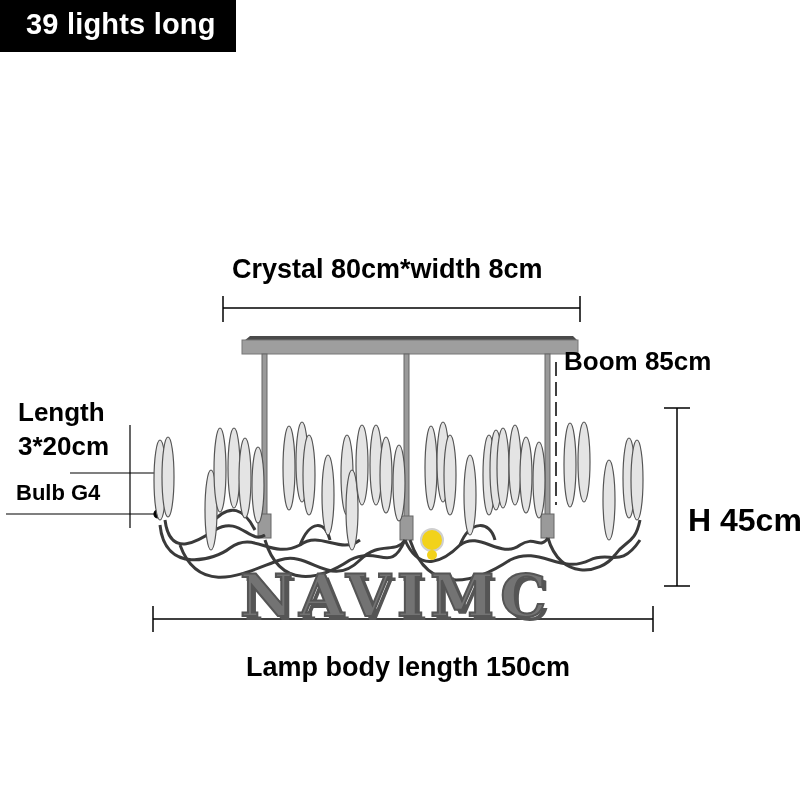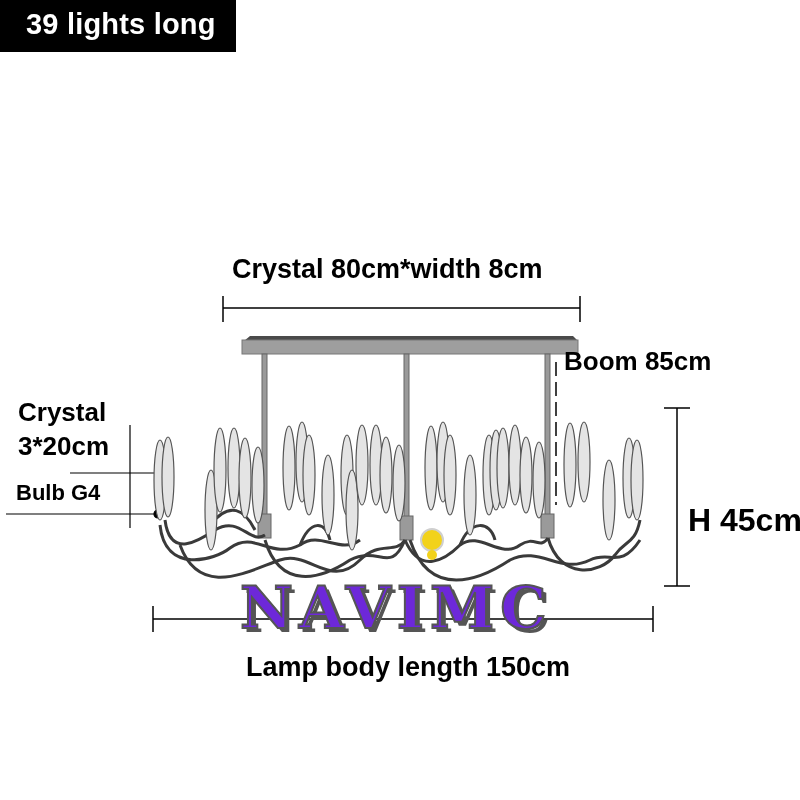--- a/index.html
+++ b/index.html
@@ -8,21 +8,21 @@
   .badge span{position:absolute;left:26px;top:8px;color:#ffffff;font-size:29px;font-weight:bold;letter-spacing:0.2px;}
   .label{position:absolute;color:#000;font-weight:bold;white-space:nowrap;}
   .l-top{left:232px;top:254px;font-size:27px;}
   .l-boom{left:564px;top:346px;font-size:26px;}
   .l-crystal1{left:18px;top:397px;font-size:26px;}
   .l-crystal2{left:18px;top:431px;font-size:26px;}
   .l-bulb{left:16px;top:480px;font-size:22px;}
   .l-height{left:688px;top:502px;font-size:32px;}
   .l-body{left:246px;top:652px;font-size:27px;}
   svg.art{position:absolute;left:0;top:0;}
-  .watermark{position:absolute;left:240px;top:574px;font-family:"DejaVu Serif","Liberation Serif",serif;font-weight:bold;font-size:58px;letter-spacing:6px;color:#6d28d9;-webkit-text-stroke:2px #555;text-shadow:4px 4px 0 #555;}
+  .watermark{position:absolute;left:240px;top:562px;font-family:"DejaVu Serif","Liberation Serif",serif;font-weight:bold;font-size:58px;letter-spacing:6px;color:#737373;-webkit-text-stroke:2px #555;text-shadow:4px 4px 0 #555;}
 </style>
 </head>
 <body>
 
 <div class="badge">
   <span>39 lights long</span>
 </div>
 
 <svg class="art" width="800" height="800">
 
@@ -119,17 +119,17 @@
     <line x1="153" y1="619" x2="653" y2="619"></line>
     <line x1="153" y1="606" x2="153" y2="632"></line>
     <line x1="653" y1="606" x2="653" y2="632"></line>
   </g>
 </svg>
 
 <div class="watermark">NAVIMC</div>
 
 <div class="label l-top">Crystal 80cm*width 8cm</div>
 <div class="label l-boom">Boom 85cm</div>
-<div class="label l-crystal1">Crystal</div>
+<div class="label l-crystal1">Length</div>
 <div class="label l-crystal2">3*20cm</div>
 <div class="label l-bulb">Bulb G4</div>
 <div class="label l-height">H 45cm</div>
 <div class="label l-body">Lamp body length 150cm</div>
 
 </body></html>

